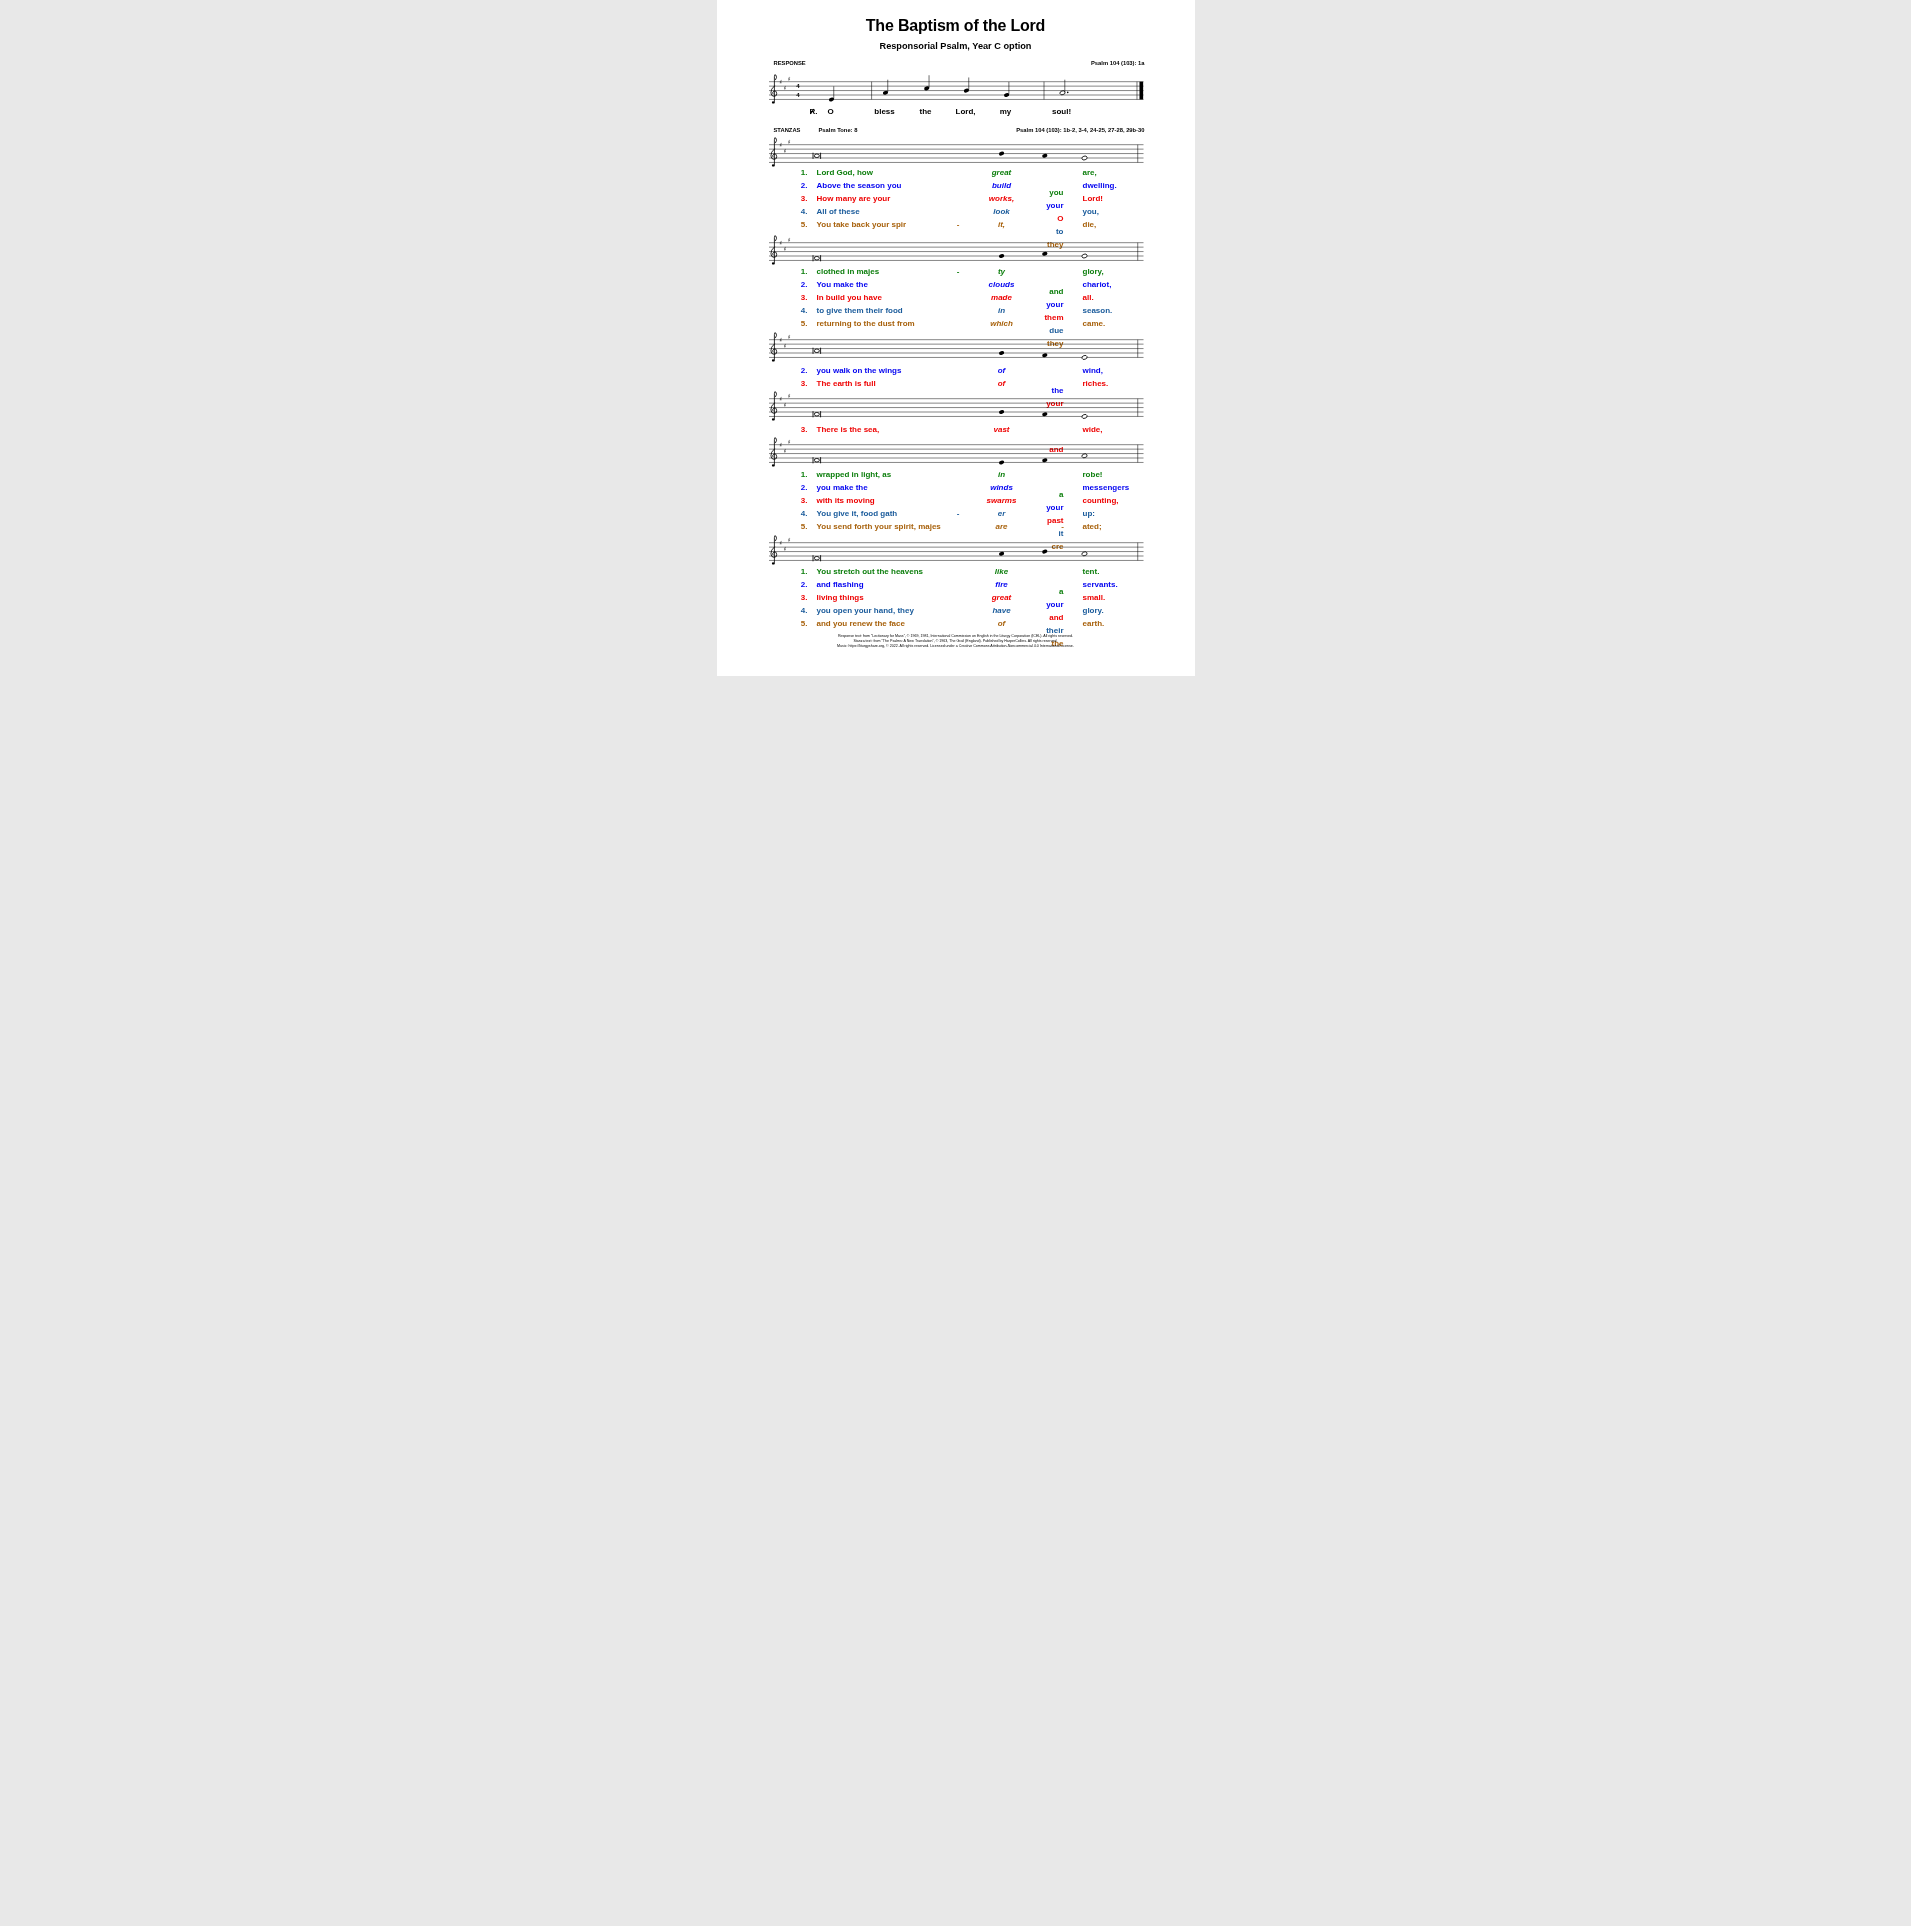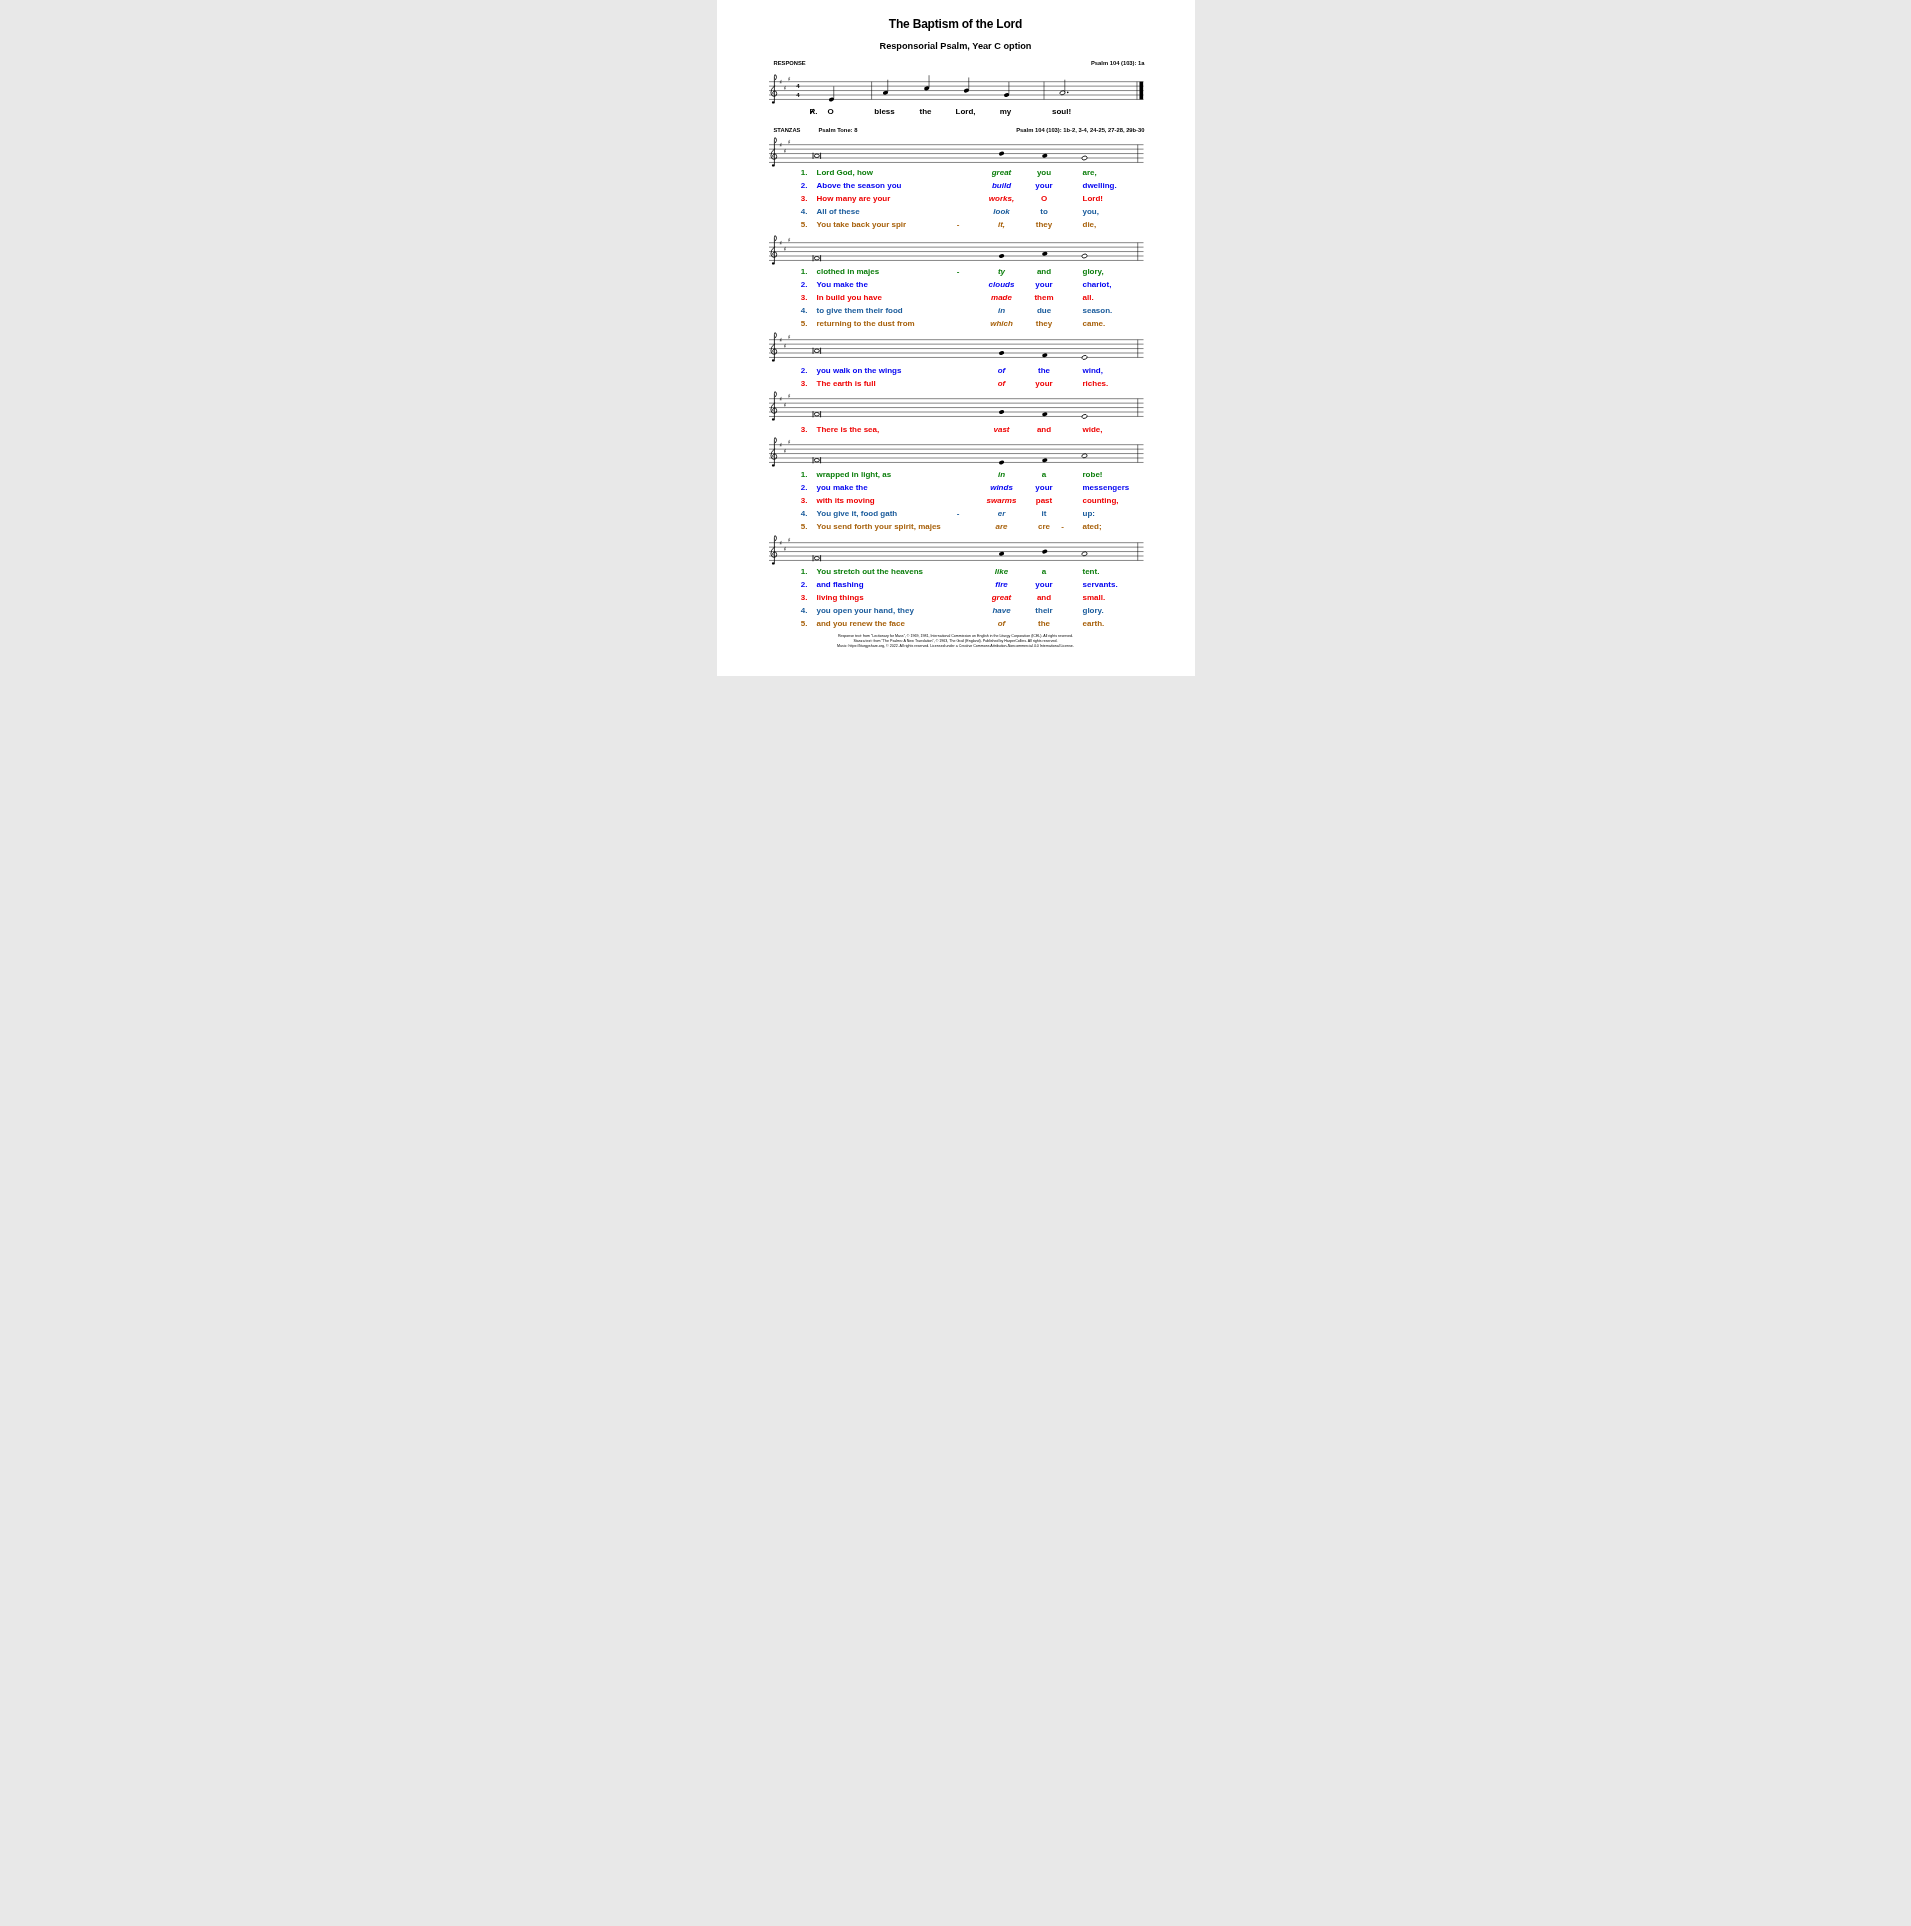--- a/index.html
+++ b/index.html
@@ -2,37 +2,37 @@
 <html style="font-size:6.2px"><head>
 <meta charset="utf-8">
 <style>
   html,body{margin:0;padding:0;background:#e8e8e8;}
   .page{
     position:relative;width:478px;height:676px;margin:0 auto;
     background:#ffffff;overflow:hidden;
     font-family:"Liberation Sans","DejaVu Sans",sans-serif;color:#000;
   }
   .title{position:absolute;top:17px;left:0;right:0;text-align:center;
-    font-size:12px;font-weight:bold;letter-spacing:-0.2px;}
+    font-size:16px;font-weight:bold;letter-spacing:-0.2px;}
   .subtitle{position:absolute;top:41px;left:0;right:0;text-align:center;
     font-size:9.2px;font-weight:bold;}
   .hdr-label{position:absolute;font-size:5.8px;font-weight:bold;}
   .hdr-ref{position:absolute;font-size:5.8px;font-weight:bold;right:50px;text-align:right;}
   .staff-svg{position:absolute;left:52px;width:378px;height:41px;}
   .lyr-row{position:absolute;left:0;width:478px;height:10.4px;font-size:8px;font-weight:bold;}
   .resp-row{position:absolute;left:0;width:478px;height:10.4px;font-size:8px;font-weight:bold;}
   .resp-word{position:absolute;transform:translateX(-50%);white-space:nowrap;}
   .resp-symbol{position:absolute;left:93px;}
   .resp-slash{position:absolute;width:6.2px;height:0.9px;background:#000;
     transform:rotate(-56deg);pointer-events:none;}
   .num{position:absolute;left:0;width:91px;text-align:right;}
   .txt{position:absolute;left:100px;white-space:nowrap;}
   .hy1{position:absolute;left:231px;width:21px;text-align:center;}
   .w1{position:absolute;left:262px;width:46px;text-align:center;white-space:nowrap;font-style:italic;}
-  .w2{position:absolute;left:308px;width:39px;text-align:center;white-space:nowrap;}
+  .w2{position:absolute;left:308px;width:39px;text-align:right;white-space:nowrap;margin-top:20px;}
   .hy2{position:absolute;left:341px;width:10px;text-align:center;}
   .w3{position:absolute;left:366px;white-space:nowrap;}
   .footer{position:absolute;top:634px;left:0;right:0;text-align:center;
     font-size:3.6px;line-height:5.2px;color:#000;}
 </style>
 </head>
 <body>
 
 <div class="page">
   <div class="title">The Baptism of the Lord</div>

